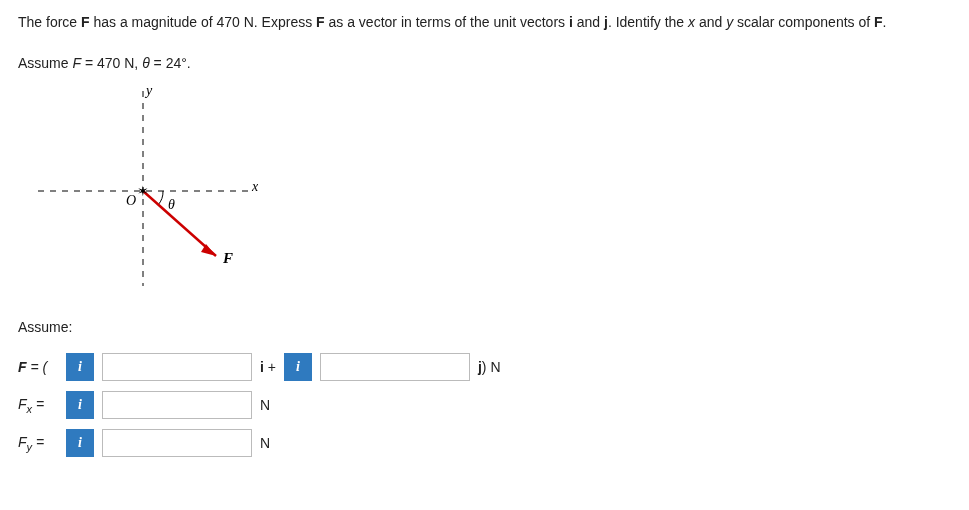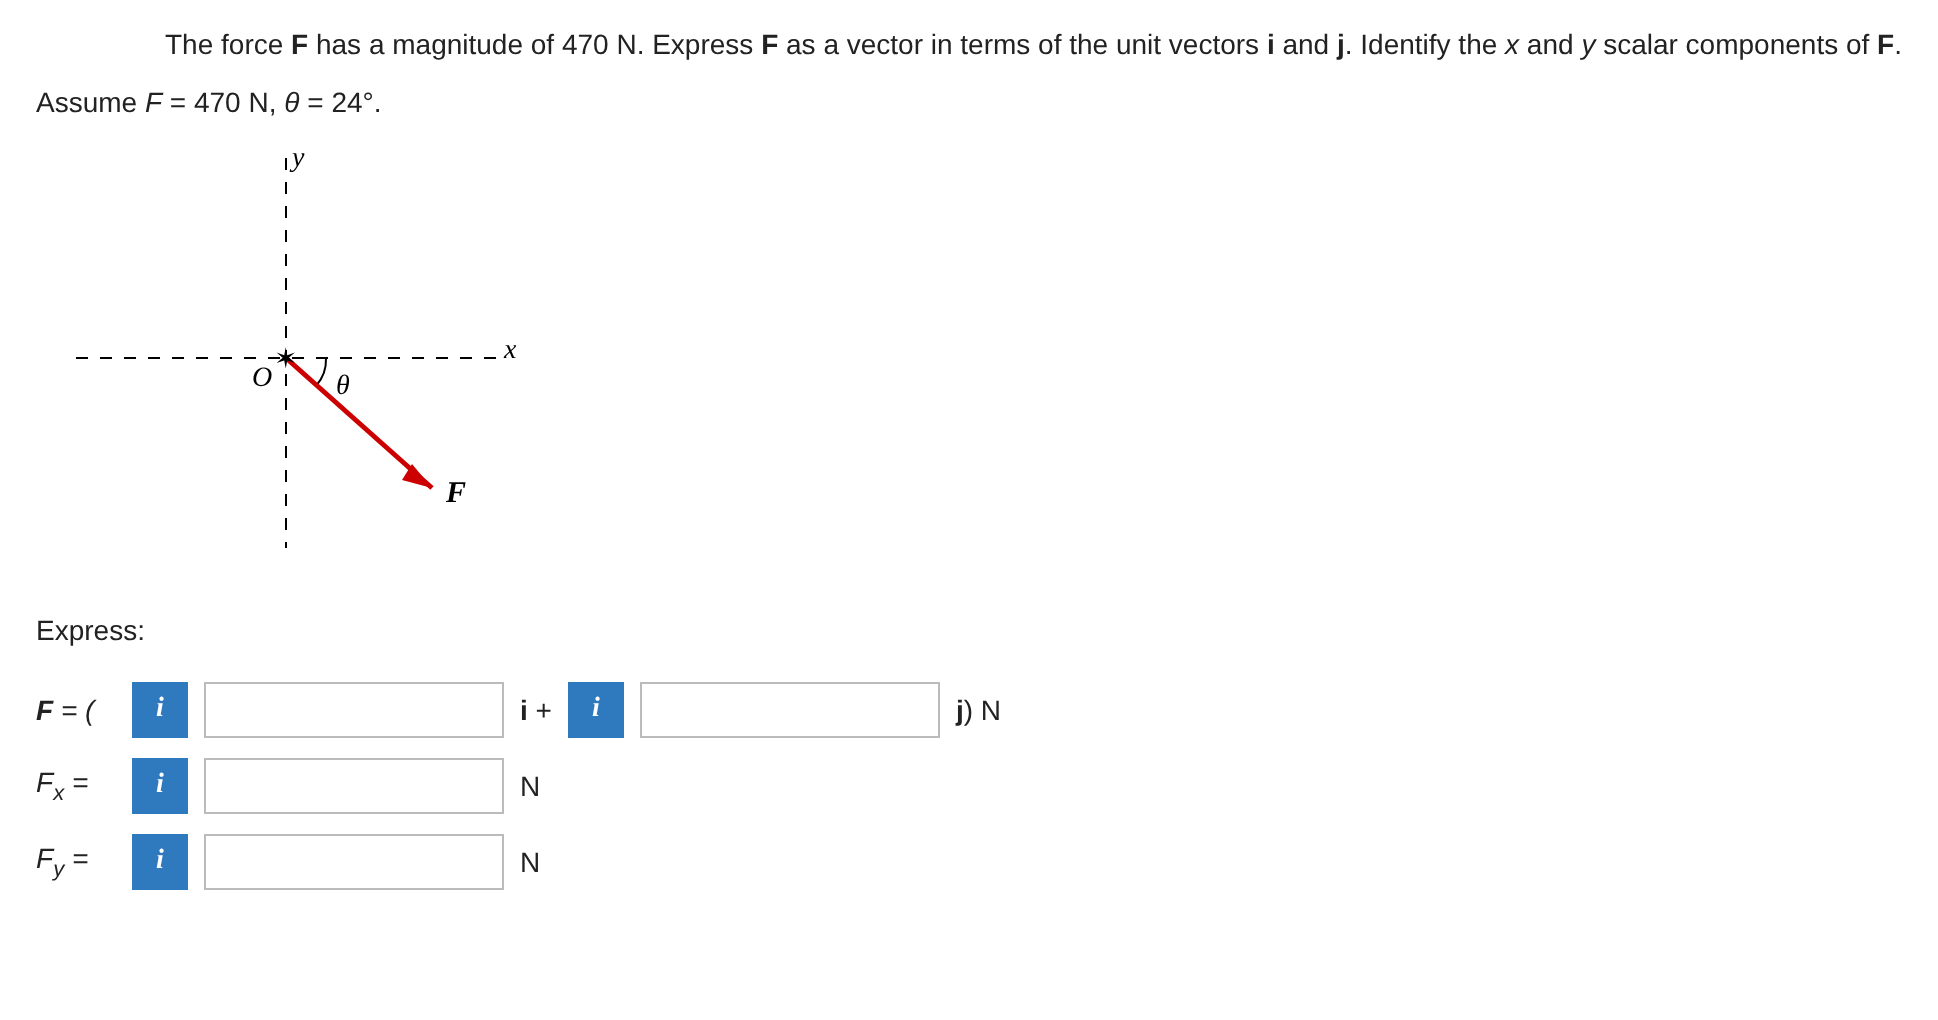--- a/index.html
+++ b/index.html
@@ -1,17 +1,17 @@
 <!DOCTYPE html>
 <html><head>
   <meta charset="utf-8">
   <style>
     * { box-sizing: border-box; margin: 0; padding: 0; }
     body { font-family: Arial, Helvetica, sans-serif; font-size: 14px; color: #222; padding: 12px 18px; width: 969px; }
-    .problem-text { line-height: 1.5; margin-bottom: 10px; text-align: right; }
+    .problem-text { line-height: 1.5; margin-bottom: 22px; }
     .problem-text b { font-weight: bold; }
     .assume { margin-bottom: 0; }
     .diagram-wrap { margin: 10px 0 18px 0; }
     .answers-label { margin: 14px 0 18px 0; }
     .answer-row { display: flex; align-items: center; gap: 8px; margin-bottom: 10px; }
     .row-label { font-style: italic; min-width: 40px; white-space: nowrap; }
     .sub { font-style: italic; font-size: 11px; vertical-align: sub; }
     .info-btn { width: 28px; height: 28px; background: #2f7abf; display: flex; align-items: center; justify-content: center; color: #fff; font-family: Georgia, serif; font-weight: bold; font-style: italic; font-size: 14px; cursor: pointer; flex-shrink: 0; }
     .text-input { height: 28px; border: 1px solid #bbb; padding: 2px 6px; font-size: 14px; }
     .input-wide { width: 150px; }
@@ -45,21 +45,21 @@
     <text x="150" y="128" font-family="serif" font-style="italic" font-size="14">θ</text>
 
     <line x1="125" y1="110" x2="198" y2="175" stroke="#c00" stroke-width="2.5"></line>
     <polygon points="198,175 188,163 183,171" fill="#c00"></polygon>
     <text x="205" y="182" font-family="serif" font-style="italic" font-weight="bold" font-size="15">F</text>
 
     <text x="119" y="115" font-size="14" fill="#000">✶</text>
   </svg>
 </div>
 
-<div class="answers-label">Express:</div>
+<div class="answers-label">Assume:</div>
 
 <div class="answer-row">
   <span class="row-label">
     <b>F</b> = (
   </span>
   <div class="info-btn">i</div>
   <input class="text-input input-wide" type="text" value="" style="">
   <span class="mid-text"><b>i</b> +</span>
   <div class="info-btn">i</div>
   <input class="text-input input-wide" type="text" value="" style="">

